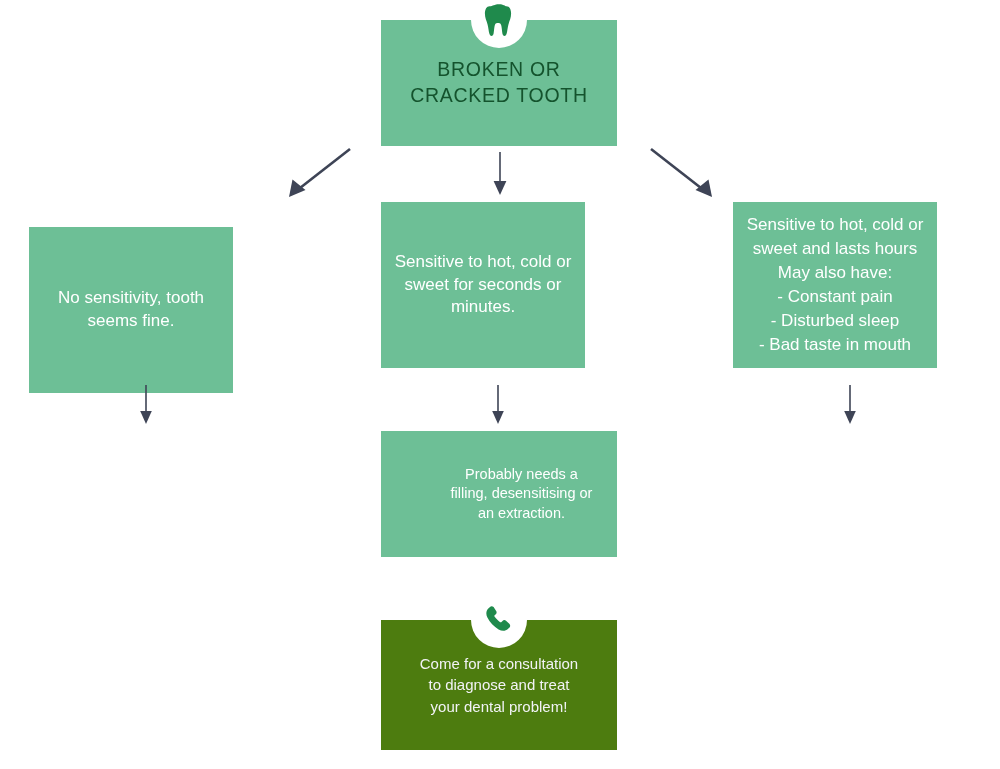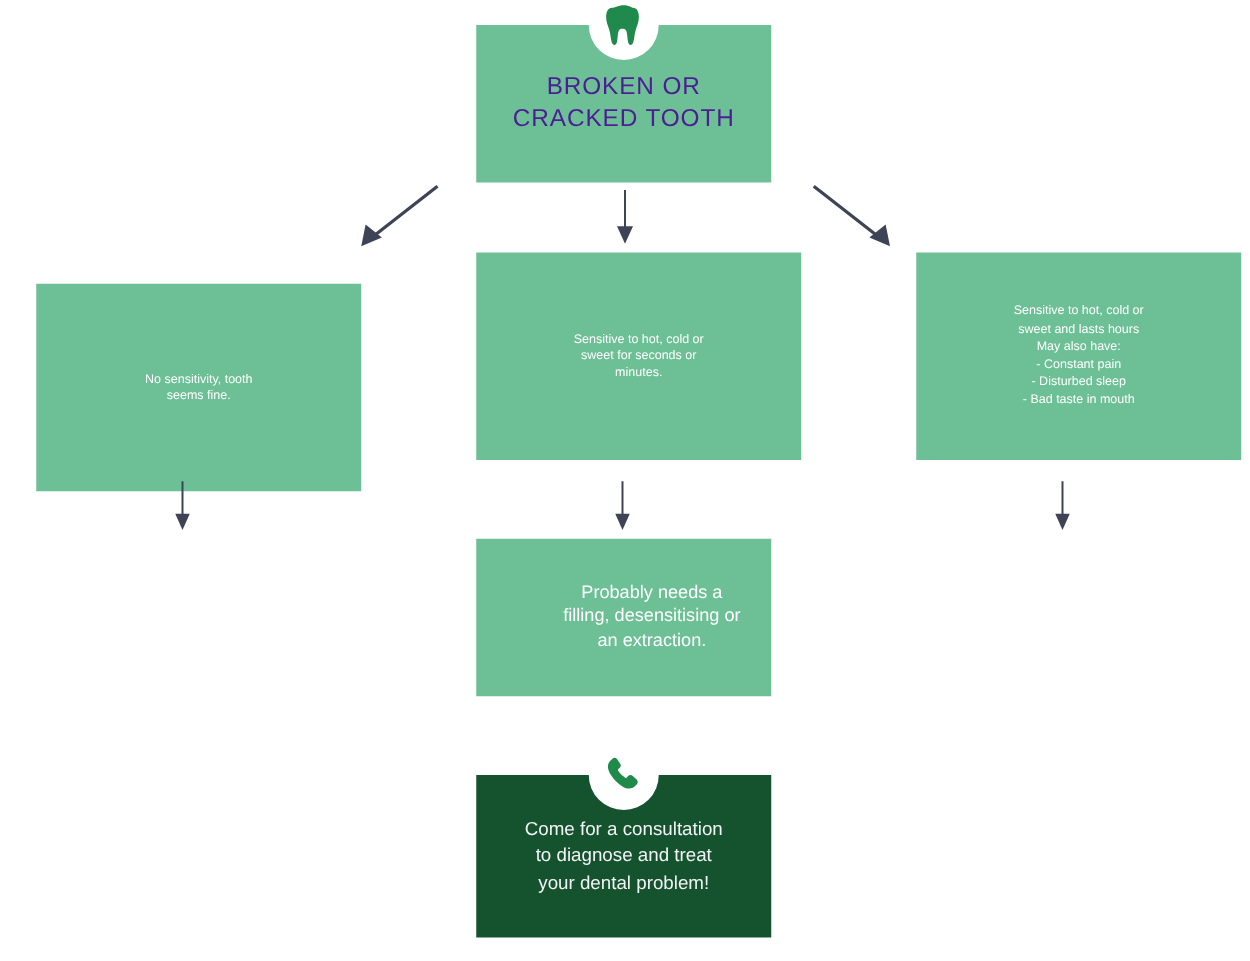--- a/index.html
+++ b/index.html
@@ -28,38 +28,38 @@
     align-items: center;
     justify-content: center;
     text-align: center;
     line-height: 1.35;
   }
   .box-green {
     background: #6dbf96;
     color: #ffffff;
   }
   .box-dark {
-    background: #14532d;
+    background: #4d7c0f;
     color: #f2f3f6;
   }
   .box-text {
     display: block;
     white-space: pre-line;
     padding: 0 10px;
   }
 
   
   #header-node {
     left: 381px;
     top: 20px;
     width: 236px;
     height: 126px;
   }
   #header-node .box-text {
-    color: #4c1d95;
+    color: #14532d;
     font-size: 19.5px;
     letter-spacing: 0.7px;
     line-height: 1.33;
   }
 
   
   .icon-badge {
     position: absolute;
     width: 56px;
     height: 56px;
@@ -72,22 +72,22 @@
     transform: translateX(-50%);
     top: -28px;
     z-index: 5;
   }
   .icon-badge svg { display: block; }
 
   
   .row1 {
     top: 202px;
     height: 166px;
-    width: 260px;
-    font-size: 10px;
+    width: 204px;
+    font-size: 17px;
     text-align: center;
   }
   #node-left-1  { left: 29px; margin-top: 25px;  }
   #node-mid-1   { left: 381px; }
   #node-right-1 { left: 733px; }
   #node-right-1 .box-text { line-height: 1.42; }
 
   
   .row2 {
     top: 431px;

